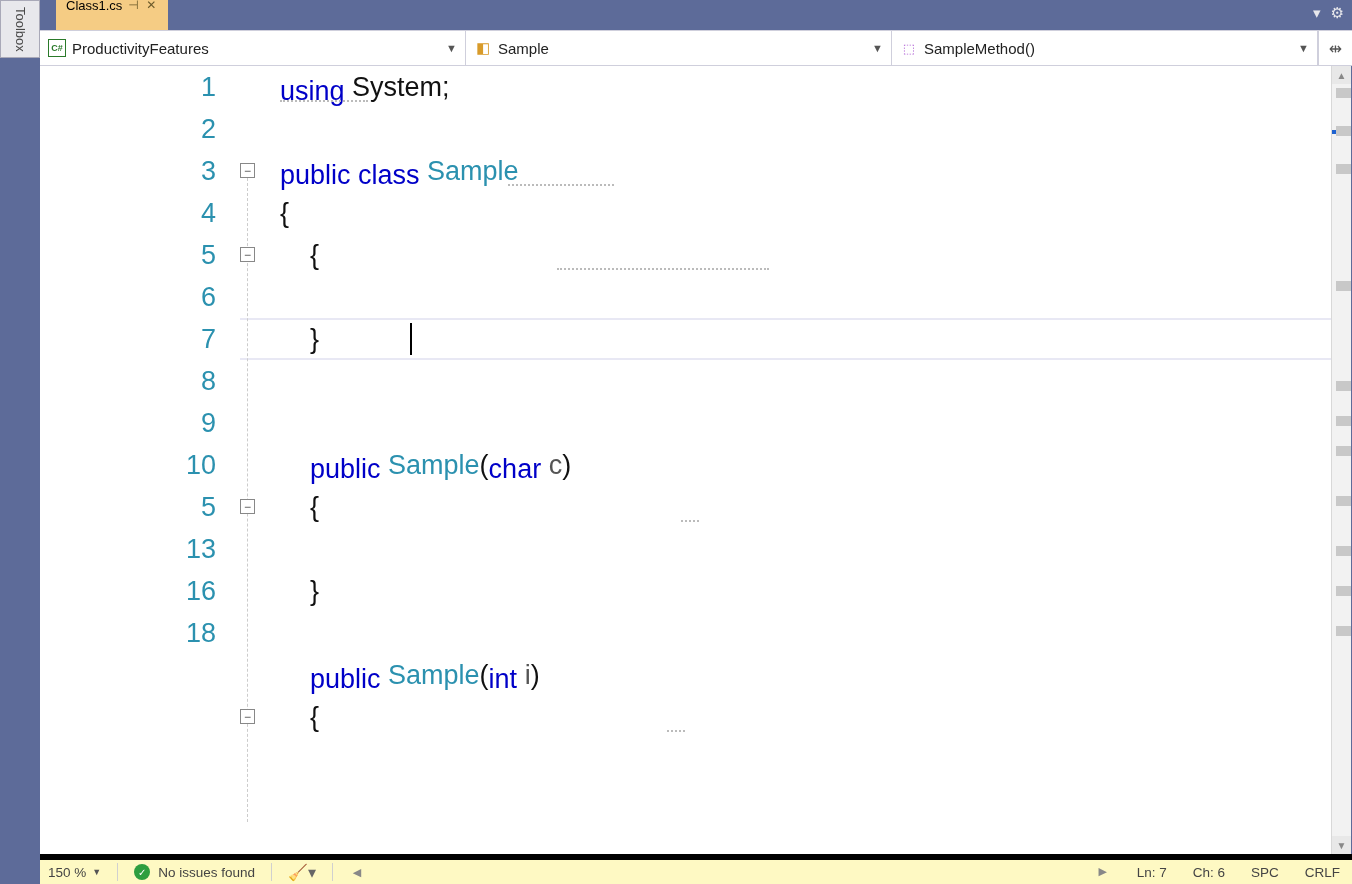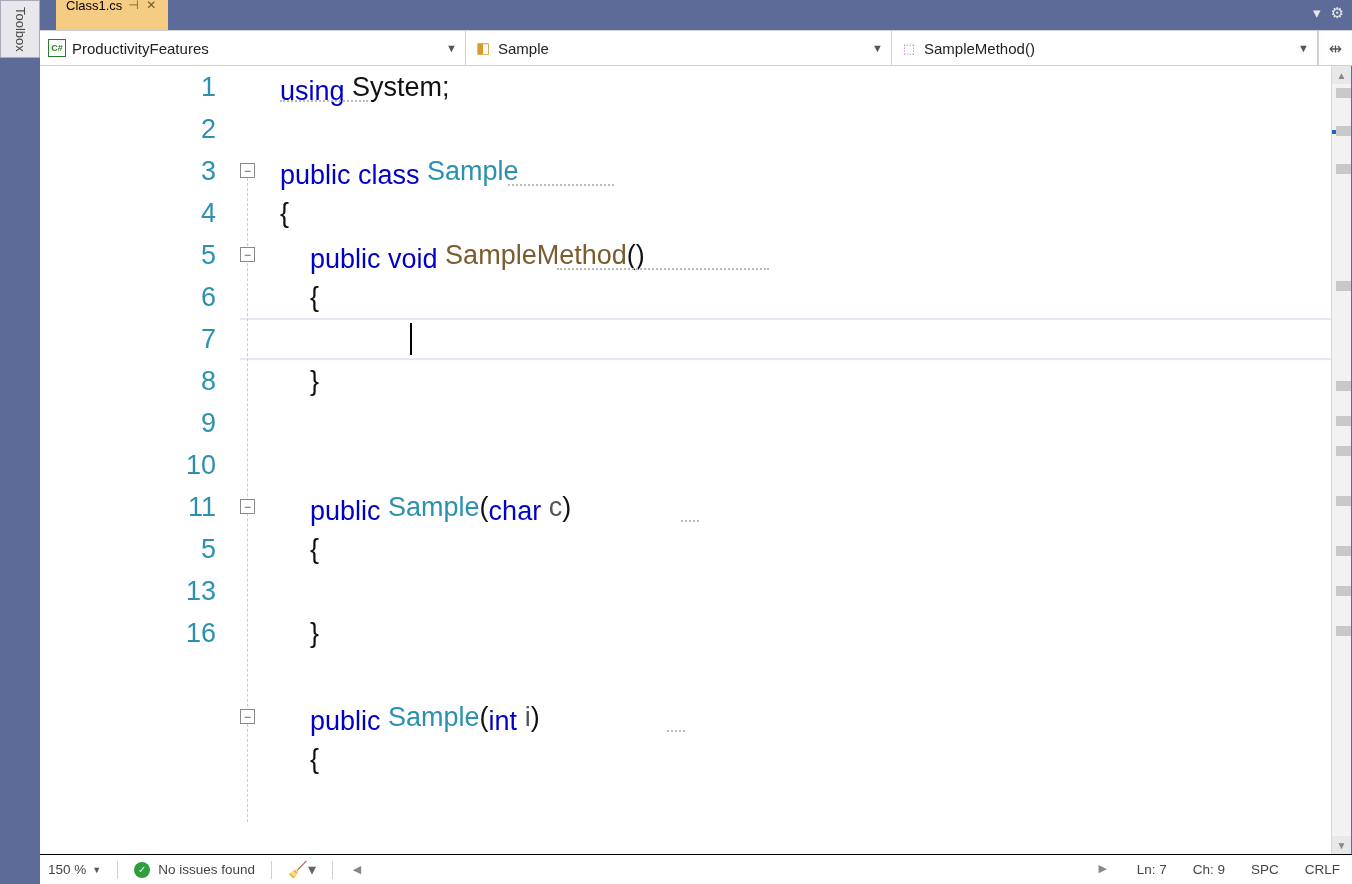--- a/index.html
+++ b/index.html
@@ -103,21 +103,21 @@
   .ovw {
     position:absolute; right:0; top:0; width:20px; height:100%; background:#f2f2f2;
     border-left:1px solid #d8d8d8;
   }
   .ovw .arrow { width:100%; height:18px; display:flex; align-items:center; justify-content:center; color:#888; font-size:10px; cursor:pointer; background:#e8e8e8; }
   .ovw .marker-blue { position:absolute; left:0; right:0; height:4px; background:#1e62d0; }
   .ovw .marker-gray { position:absolute; left:4px; right:0; height:10px; background:#c8c8c8; }
 
   
   .status-strip {
-    height: 30px; margin-left:40px; background:#ffffff; border-top:1px solid #000000;
+    height: 30px; margin-left:40px; background:#fef9c3; border-top:6px solid #000000;
     display:flex; align-items:center; font-size:13.5px; color:#444; gap:16px; padding:0 8px;
     position:relative;
   }
   .status-strip .sep { width:1px; height:18px; background:#d0d0d0; }
   .zoom-dd { display:flex; align-items:center; gap:6px; cursor:pointer; }
   .zoom-dd .tri { font-size:9px; color:#555; }
   .issue { display:flex; align-items:center; gap:8px; }
   .issue .ok {
     width:16px; height:16px; border-radius:50%; background:#2e9e3f; color:#fff;
     display:flex; align-items:center; justify-content:center; font-size:10px;
@@ -183,40 +183,39 @@
       <div class="line">1</div>
       <div class="line">2</div>
       <div class="line">3</div>
       <div class="line">4</div>
       <div class="line">5</div>
       <div class="line">6</div>
       <div class="line">7</div>
       <div class="line">8</div>
       <div class="line">9</div>
       <div class="line">10</div>
-      <div class="line">11</div>
       <div class="line">5</div>
       <div class="line">13</div>
       <div class="line">16</div>
+      <div class="line">18</div>
     </div>
 
     <div class="fold-col">
       <div class="fold-mark" style="top:97px;">−</div>
       <div class="fold-line" style="top:112px; height:644px;"></div>
       <div class="fold-mark" style="top:181px;">−</div>
       <div class="fold-mark" style="top:433px;">−</div>
       <div class="fold-mark" style="top:643px;">−</div>
     </div>
 
     <div class="code">
       <div class="line"><span class="kw">using</span><span class="txt"> System;</span></div>
       <div class="line"></div>
       <div class="line"><span class="kw">public class </span><span class="type">Sample</span></div>
       <div class="line"><span class="txt">{</span></div>
-      <div class="line"><span>    </span><span class="kw">public void </span><span class="ident">SampleMethod</span><span class="txt">()</span></div>
       <div class="line"><span class="txt">    {</span></div>
       <div class="line"></div>
       <div class="line"><span class="txt">    }</span></div>
       <div class="line"></div>
       <div class="line"></div>
       <div class="line"><span>    </span><span class="kw">public </span><span class="type">Sample</span><span class="txt">(</span><span class="kw">char</span><span> </span><span class="txt" style="color:#555">c</span><span class="txt">)</span></div>
       <div class="line"><span class="txt">    {</span></div>
       <div class="line"></div>
       <div class="line"><span class="txt">    }</span></div>
       <div class="line"></div>
@@ -263,20 +262,20 @@
       <span>No issues found</span>
     </div>
     <span class="sep"></span>
     <span class="brush">🧹▾</span>
     <span class="sep"></span>
     <span class="harrow">◀</span>
 
     <div class="right">
       <span class="harrow">▶</span>
       <span>Ln: 7</span>
-      <span>Ch: 9</span>
+      <span>Ch: 6</span>
       <span>SPC</span>
       <span>CRLF</span>
     </div>
   </div>
 
 
 </div>
 
 </body></html>

